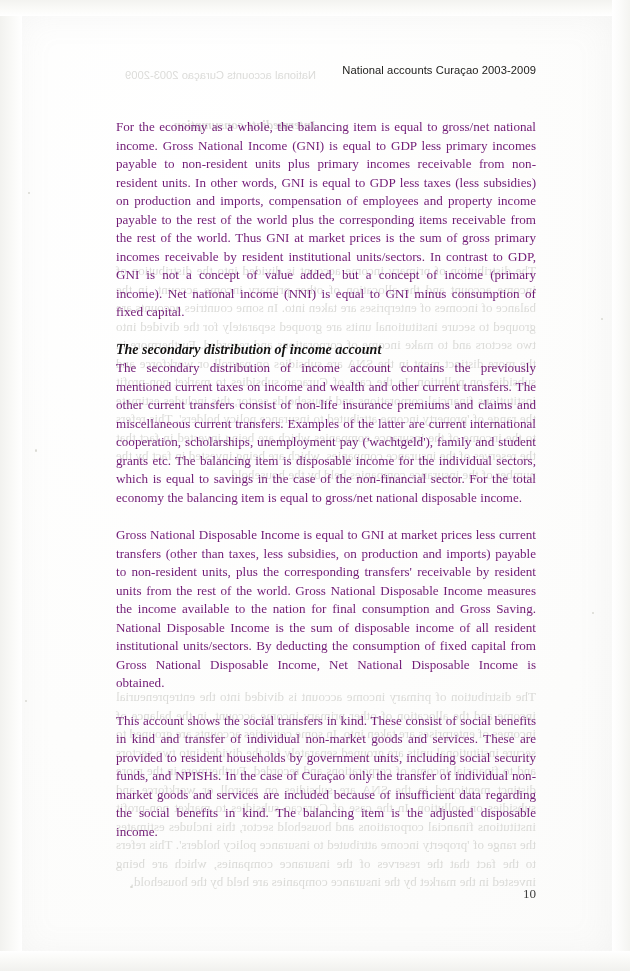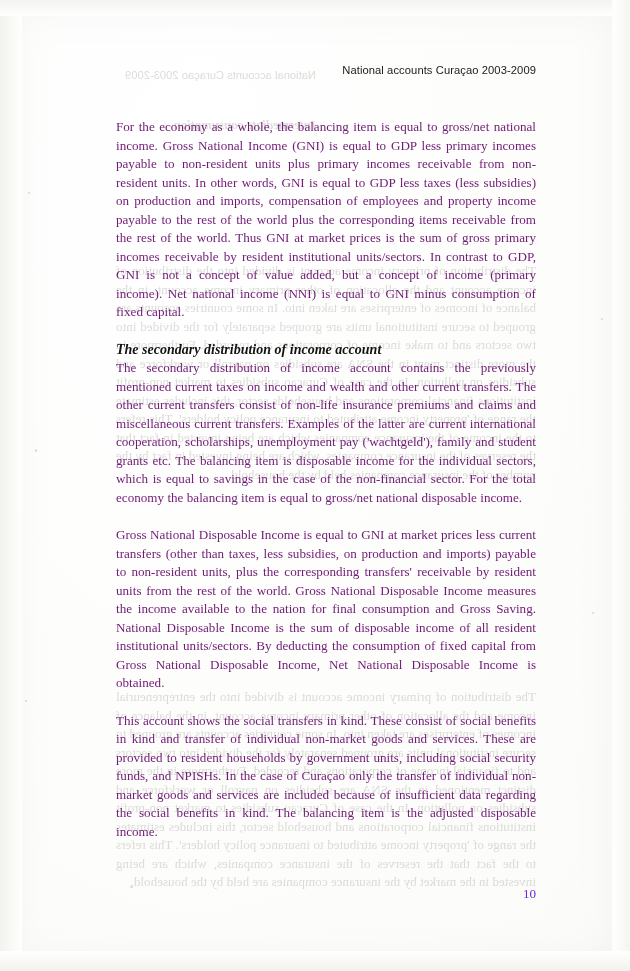--- a/index.html
+++ b/index.html
@@ -111,21 +111,21 @@
   .gap-before-heading { height: 18.6px; }
 
   
   .page-number {
     position: absolute;
     left: 116px;
     top: 886px;
     width: 420px;
     text-align: right;
     font-size: 13.1px;
-    color: #6d28d9;
+    color: #404040;
   }
 
   
   .bleed-layer {
     position: absolute;
     left: 0; top: 0;
     width: 630px; height: 971px;
     pointer-events: none;
     overflow: hidden;
   }

